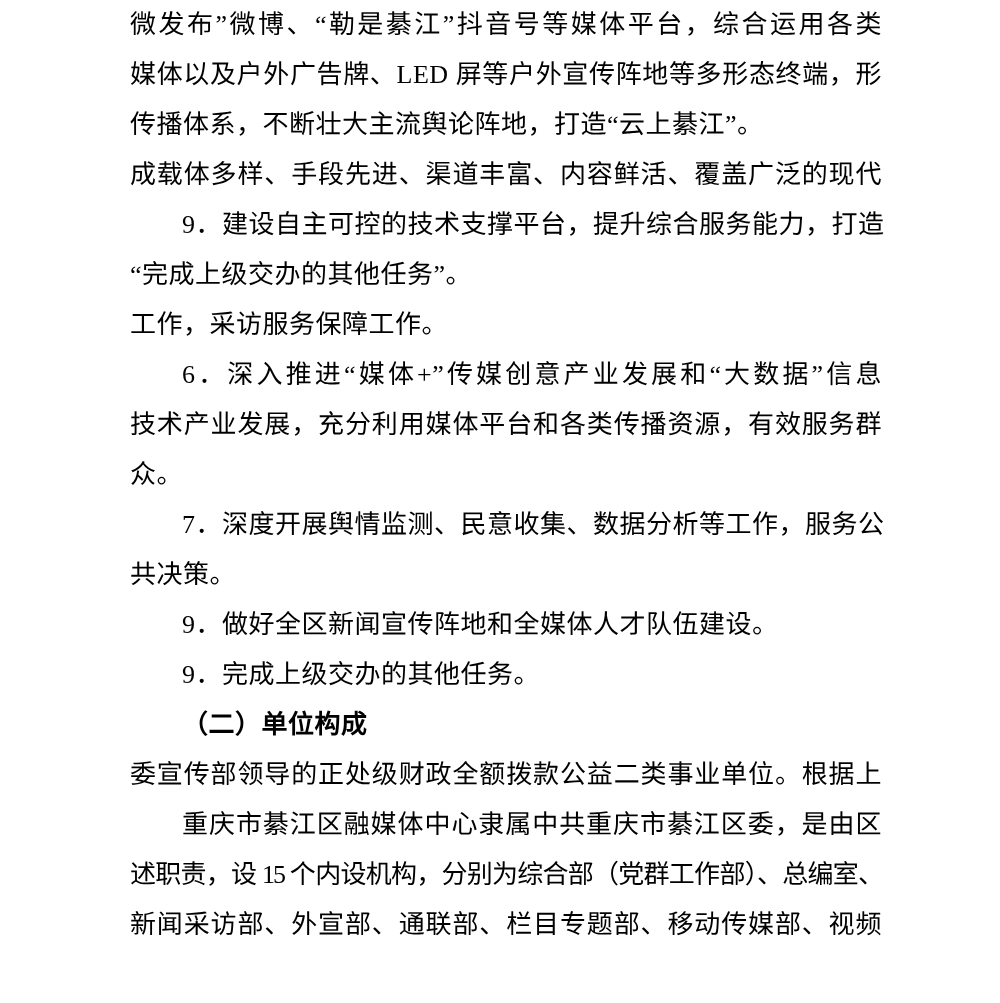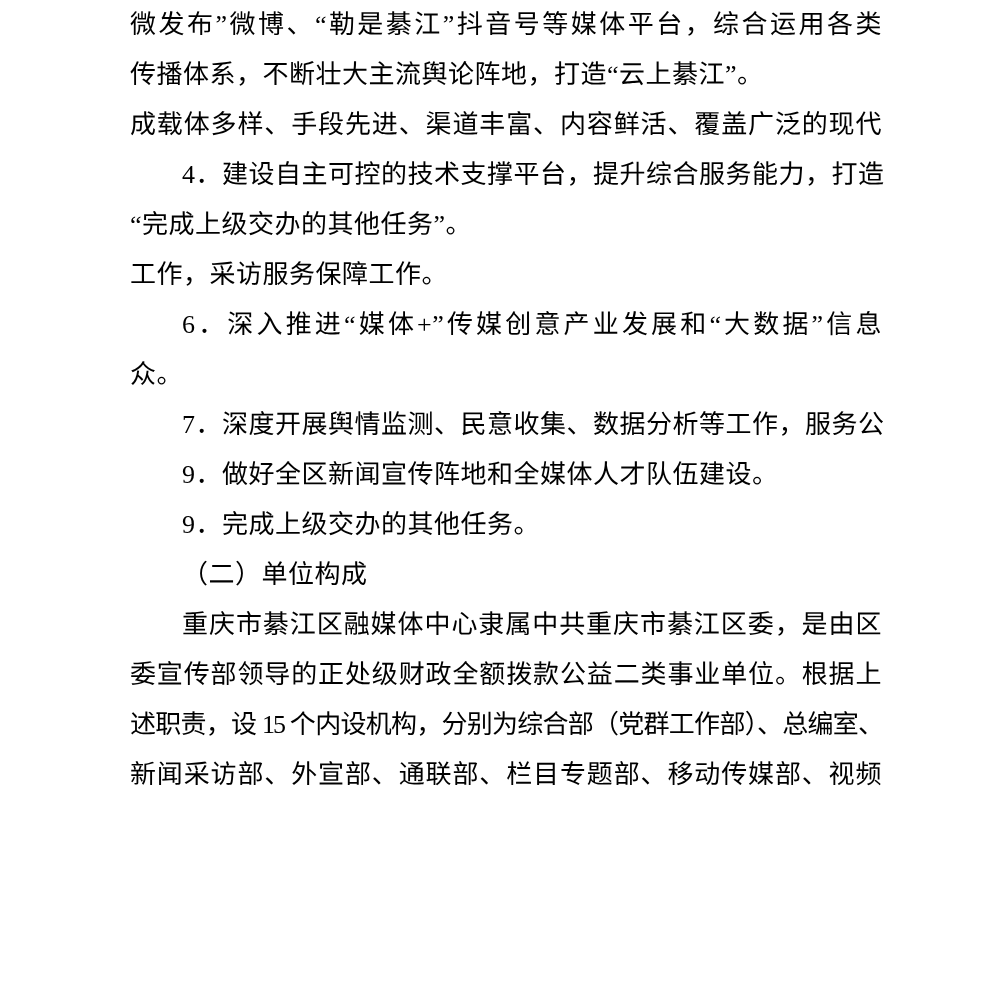--- a/index.html
+++ b/index.html
@@ -31,41 +31,44 @@
     text-align-last: left;
     letter-spacing: 0.5px;
   }
   .line.fill {
     text-align-last: justify;
   }
   .line.indent {
     padding-left: 52px;
   }
   .line.heading {
-    font-weight: normal;
+    font-weight: bold;
   }
   .line.tight {
     letter-spacing: -2px;
   }
 </style>
 </head>
 <body>
 
 <div class="page">
   <div class="text-block">
     <div class="line fill">微发布”微博、“勒是綦江”抖音号等媒体平台，综合运用各类</div>
+    <div class="line fill">媒体以及户外广告牌、LED 屏等户外宣传阵地等多形态终端，形</div>
     <div class="line">传播体系，不断壮大主流舆论阵地，打造“云上綦江”。</div>
     <div class="line fill">成载体多样、手段先进、渠道丰富、内容鲜活、覆盖广泛的现代</div>
-    <div class="line indent fill">4．建设自主可控的技术支撑平台，提升综合服务能力，打造</div>
+    <div class="line indent fill">9．建设自主可控的技术支撑平台，提升综合服务能力，打造</div>
     <div class="line">“完成上级交办的其他任务”。</div>
     <div class="line">工作，采访服务保障工作。</div>
     <div class="line indent fill">6．深入推进“媒体+”传媒创意产业发展和“大数据”信息</div>
+    <div class="line fill">技术产业发展，充分利用媒体平台和各类传播资源，有效服务群</div>
     <div class="line">众。</div>
     <div class="line indent fill">7．深度开展舆情监测、民意收集、数据分析等工作，服务公</div>
+    <div class="line">共决策。</div>
     <div class="line indent">9．做好全区新闻宣传阵地和全媒体人才队伍建设。</div>
     <div class="line indent">9．完成上级交办的其他任务。</div>
     <div class="line indent heading">（二）单位构成</div>
+    <div class="line fill">委宣传部领导的正处级财政全额拨款公益二类事业单位。根据上</div>
     <div class="line indent fill">重庆市綦江区融媒体中心隶属中共重庆市綦江区委，是由区</div>
-    <div class="line fill">委宣传部领导的正处级财政全额拨款公益二类事业单位。根据上</div>
     <div class="line fill tight">述职责，设 15 个内设机构，分别为综合部（党群工作部）、总编室、</div>
     <div class="line fill">新闻采访部、外宣部、通联部、栏目专题部、移动传媒部、视频</div>
   </div>
 </div>
 
 </body></html>

